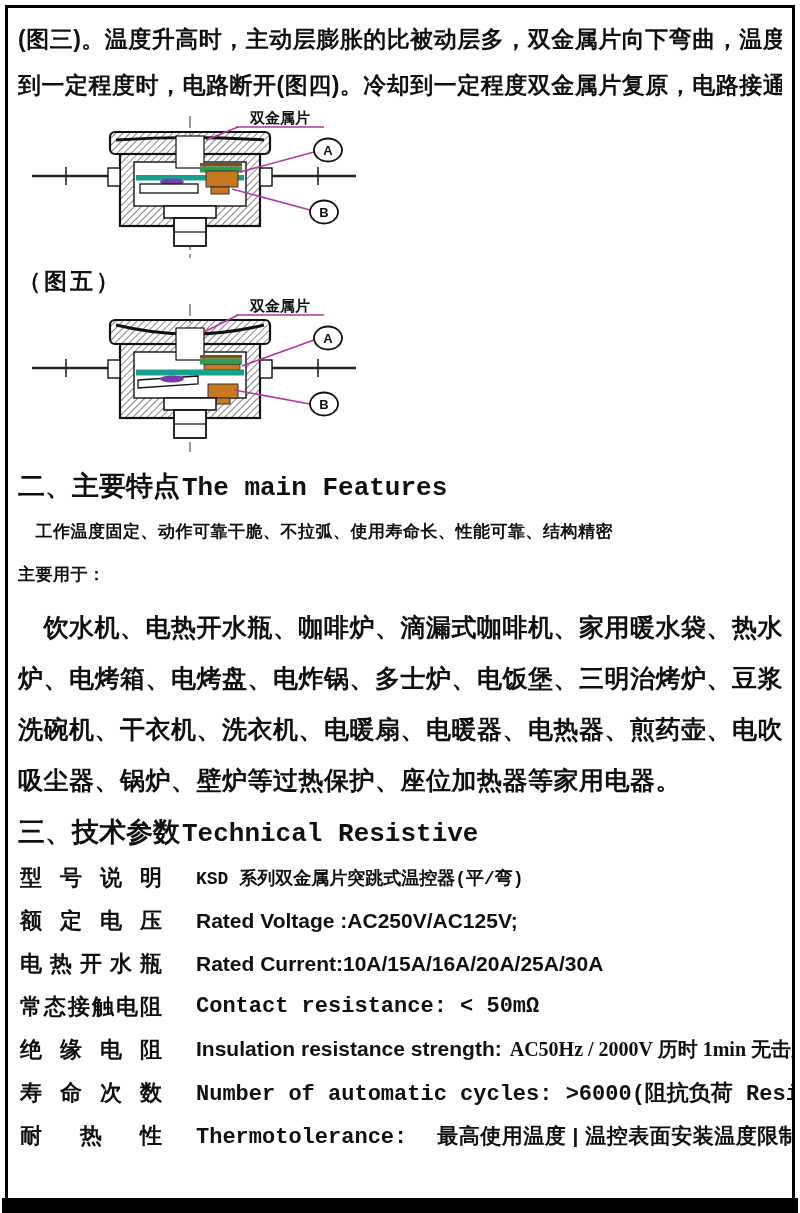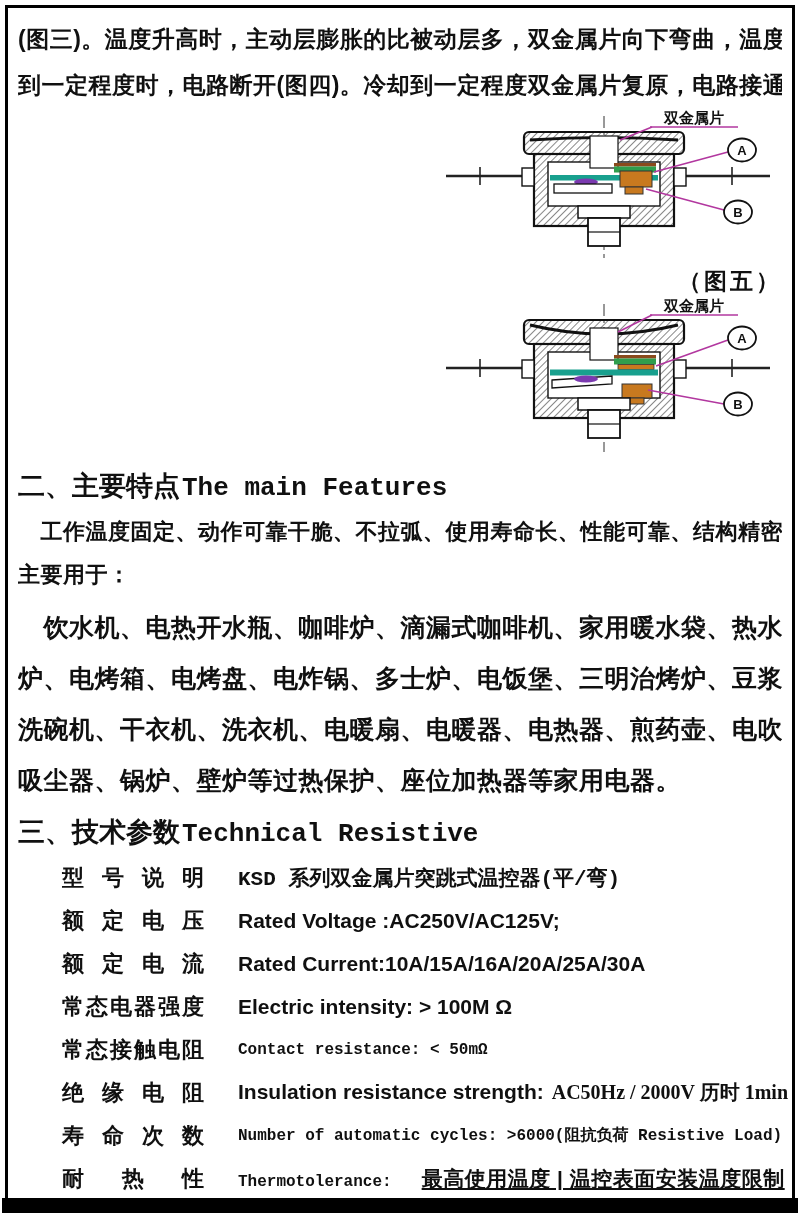--- a/index.html
+++ b/index.html
@@ -1,34 +1,34 @@
 <!DOCTYPE html>
 <html><head>
 <meta charset="utf-8">
 <style>
   html,body{margin:0;padding:0;background:#fff;}
   body{width:800px;height:1213px;position:relative;font-family:"Liberation Sans",sans-serif;color:#101010;overflow:hidden;}
   .sheet{position:absolute;left:5px;top:5px;width:790px;height:1200px;border:3px solid #000;box-sizing:border-box;background:#fff;overflow:hidden;}
   .content{padding:8px 10px 0 10px;}
-  .para{font-size:22px;font-weight:600;margin:0;white-space:pre;letter-spacing:0.5px;overflow:hidden;}
+  .para{font-size:17px;font-weight:600;margin:0;white-space:pre;letter-spacing:0.5px;overflow:hidden;}
   .intro{line-height:46px;font-size:23px;}
   .summary{line-height:43px;}
   .apps{line-height:51px;font-size:25px;margin-top:6px;}
-  .figure{text-align:right;margin:2px 0 0 0;}
+  .figure{text-align:left;margin:2px 0 0 0;}
   .figcap{font-size:23px;font-weight:700;letter-spacing:3px;line-height:30px;}
   h2.sec{font-size:27px;font-weight:800;margin:8px 0 6px 0;}
   h2.sec .en{font-family:"Liberation Mono",monospace;font-weight:700;font-size:26px;margin-left:2px;}
-  .ptable{margin-top:4px;margin-left:42px;}
+  .ptable{margin-top:4px;}
   .prow{display:flex;align-items:center;height:43px;}
   .plabel{flex:none;width:142px;margin-left:2px;font-size:22px;font-weight:600;font-family:"Liberation Serif",serif;text-align:justify;text-align-last:justify;}
   .pvalue{margin-left:34px;white-space:nowrap;}
   .v-sans{font-family:"Liberation Sans",sans-serif;font-weight:700;font-size:21px;text-align:center;}
-  .v-mono{font-family:"Liberation Mono",monospace;font-weight:600;font-size:16px;}
+  .v-mono{font-family:"Liberation Mono",monospace;font-weight:600;font-size:22px;}
   .v-serif{font-family:"Liberation Serif",serif;font-weight:700;font-size:20px;}
-  .v-cjk{font-family:"Liberation Mono",monospace;font-weight:600;font-size:21px;}
+  .v-cjk{font-family:"Liberation Mono",monospace;font-weight:600;font-size:18px;}
   .gap-s{margin-left:8px;}
   .gap-l{margin-left:30px;}
   .bbar{position:absolute;left:2px;bottom:0;width:796px;height:15px;background:#000;}
   
   .axis{stroke:#333;stroke-width:1;stroke-dasharray:12 4 3 4;}
   .mag{stroke:#b2379f;stroke-width:1.6;fill:none;}
   .figlabel{font-size:15px;font-weight:700;fill:#111;}
   .badge{font-size:13px;font-weight:700;fill:#111;font-family:"Liberation Sans",sans-serif;}
 </style>
 </head>
@@ -171,41 +171,37 @@
     <div class="ptable">
       <div class="prow">
         <div class="plabel">型号说明</div>
         <div class="pvalue v-cjk">KSD 系列双金属片突跳式温控器(平/弯)</div>
       </div>
       <div class="prow">
         <div class="plabel">额定电压</div>
         <div class="pvalue v-sans">Rated Voltage :AC250V/AC125V;</div>
       </div>
       <div class="prow">
-        <div class="plabel">额定电流</div>
+        <div class="plabel">电热开水瓶</div>
         <div class="pvalue v-sans">Rated Current:10A/15A/16A/20A/25A/30A</div>
-      </div>
-      <div class="prow">
-        <div class="plabel">常态电器强度</div>
-        <div class="pvalue v-sans">Electric intensity: &gt; 100M Ω</div>
       </div>
       <div class="prow">
         <div class="plabel">常态接触电阻</div>
         <div class="pvalue v-mono">Contact resistance: &lt; 50mΩ</div>
       </div>
       <div class="prow">
         <div class="plabel">绝缘电阻</div>
         <div class="pvalue"><span class="v-sans">Insulation resistance strength:</span><span class="v-serif gap-s">AC50Hz / 2000V 历时 1min 无击穿现象</span></div>
       </div>
       <div class="prow">
         <div class="plabel">寿命次数</div>
         <div class="pvalue v-mono">Number of automatic cycles: &gt;6000(阻抗负荷 Resistive Load)</div>
       </div>
       <div class="prow">
         <div class="plabel">耐热性</div>
-        <div class="pvalue"><span class="v-mono">Thermotolerance:</span><span class="para gap-l" style="font-size:21px;display:inline;text-decoration:underline;">最高使用温度 | 温控表面安装温度限制</span></div>
+        <div class="pvalue"><span class="v-mono">Thermotolerance:</span><span class="para gap-l" style="font-size:21px;display:inline;">最高使用温度 | 温控表面安装温度限制</span></div>
       </div>
     </div>
 
   </div>
 </div>
 
 <div class="bbar"></div>
 
 </body></html>

